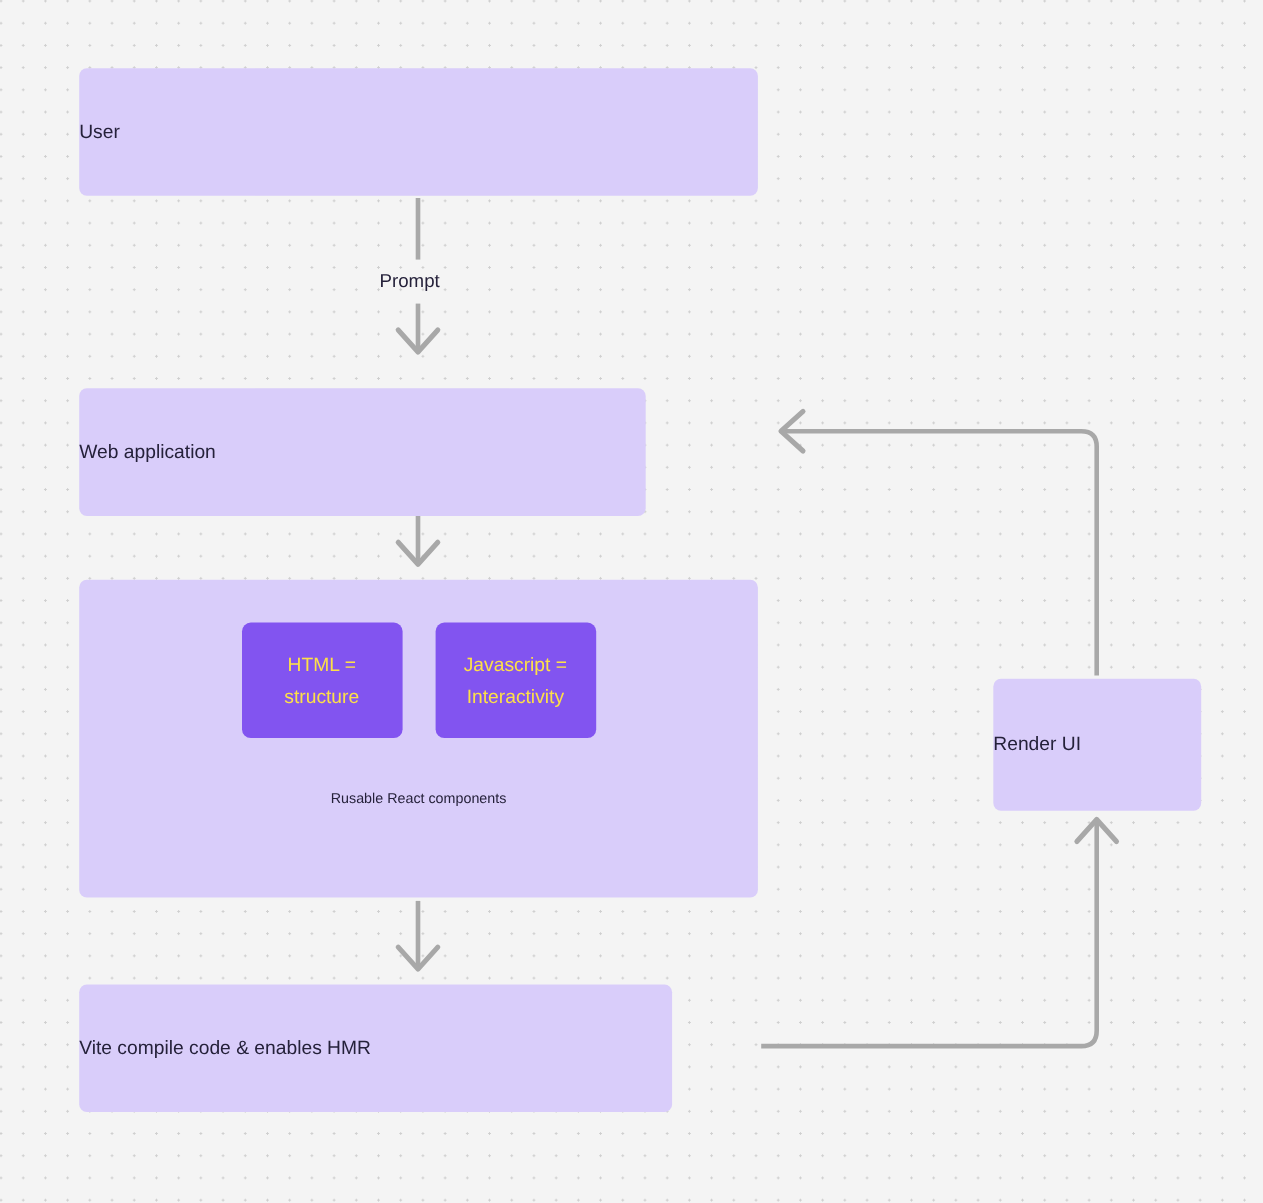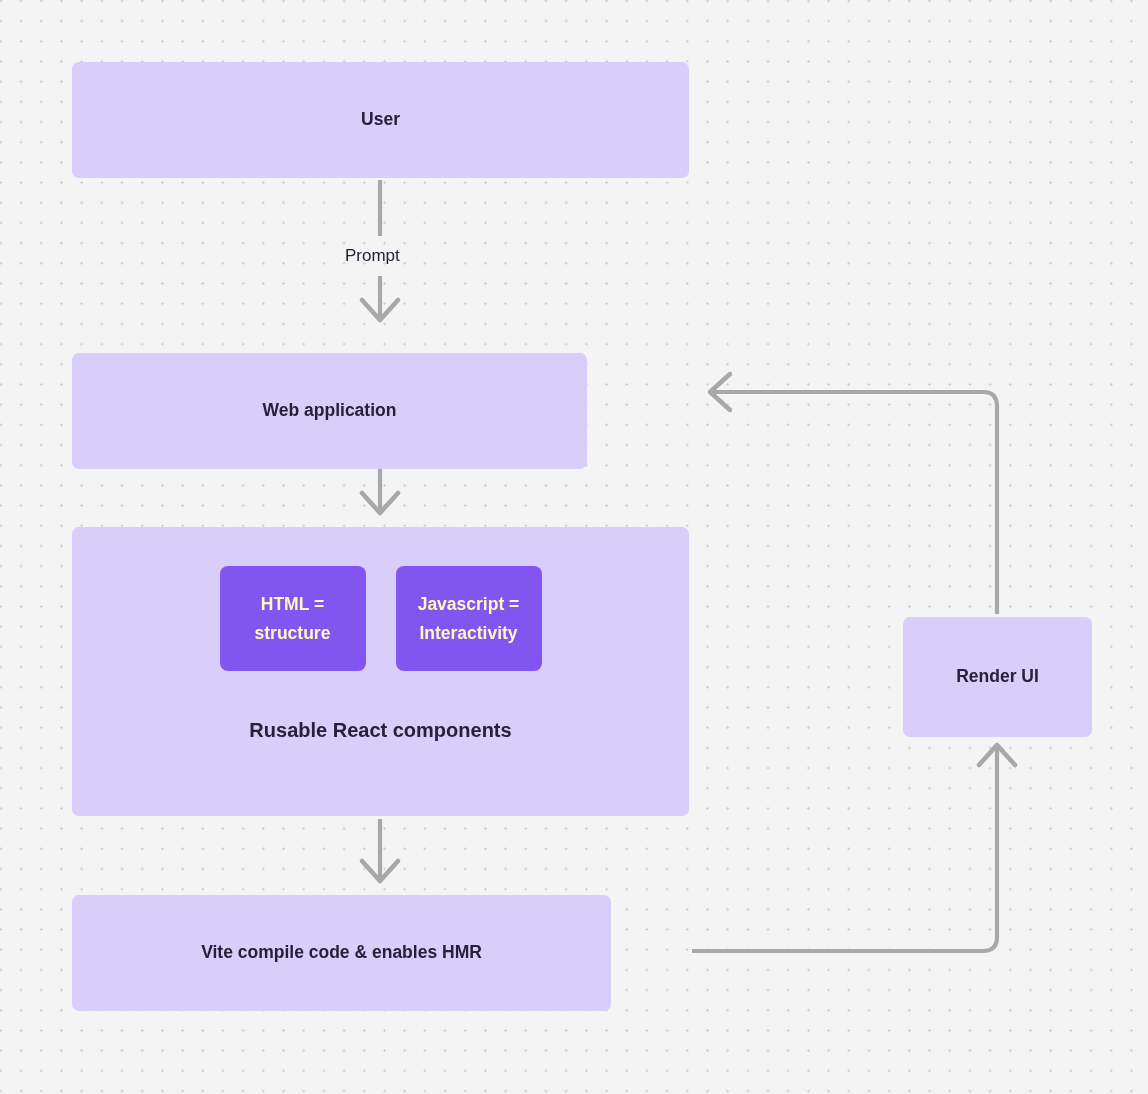--- a/index.html
+++ b/index.html
@@ -21,26 +21,25 @@
     background-size: 20.2px 20.2px;
     background-position: 11px 11px;
   }
   .node {
     position: absolute;
     box-sizing: border-box;
     background: #d9cdfa;
     border-radius: 7px;
     display: flex;
     align-items: center;
-    justify-content: center;
+    justify-content: flex-start;
     color: #25213a;
     font-size: 17.5px;
     line-height: 1.35;
     text-align: center;
-    font-weight: bold;
   }
   #node-user        { left: 72px;  top: 62px;  width: 617px; height: 116px; }
   #node-webapp      { left: 72px;  top: 353px; width: 515px; height: 116px; }
   #node-components  { left: 72px;  top: 527px; width: 617px; height: 289px;
                       display: block; }
   #node-vite        { left: 72px;  top: 895px; width: 539px; height: 116px; }
   #node-renderui    { left: 903px; top: 617px; width: 189px; height: 120px; }
 
   .chip-row {
     position: absolute;
@@ -53,32 +52,32 @@
   .chip {
     box-sizing: border-box;
     width: 146px;
     height: 105px;
     background: #8254f0;
     border-radius: 8px;
     display: flex;
     align-items: center;
     justify-content: center;
     text-align: center;
-    color: #fef9c3;
+    color: #fde047;
     font-size: 17.5px;
     line-height: 1.65;
     padding: 0 6px;
   }
   .components-caption {
     position: absolute;
     left: 0; top: 190px;
     width: 100%;
     text-align: center;
     color: #25213a;
-    font-size: 20px;
+    font-size: 13px;
   }
   .edge-label {
     position: absolute;
     color: #25213a;
     font-size: 17px;
     white-space: nowrap;
   }
   #label-prompt { left: 345px; top: 246px; }
   svg.links {
     position: absolute;

